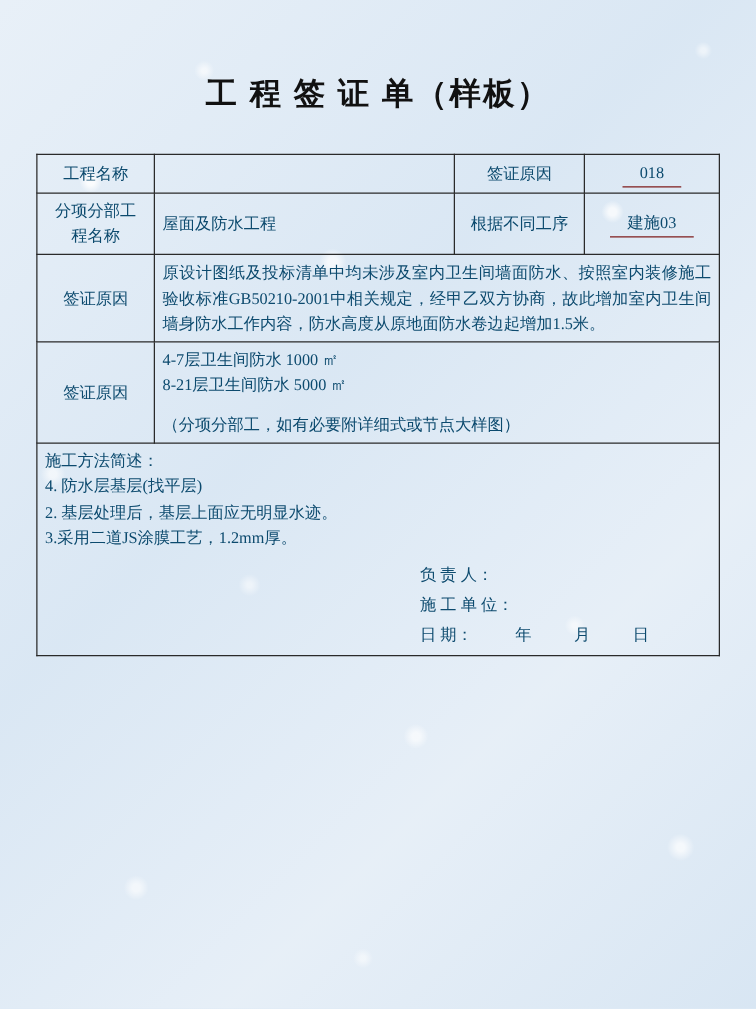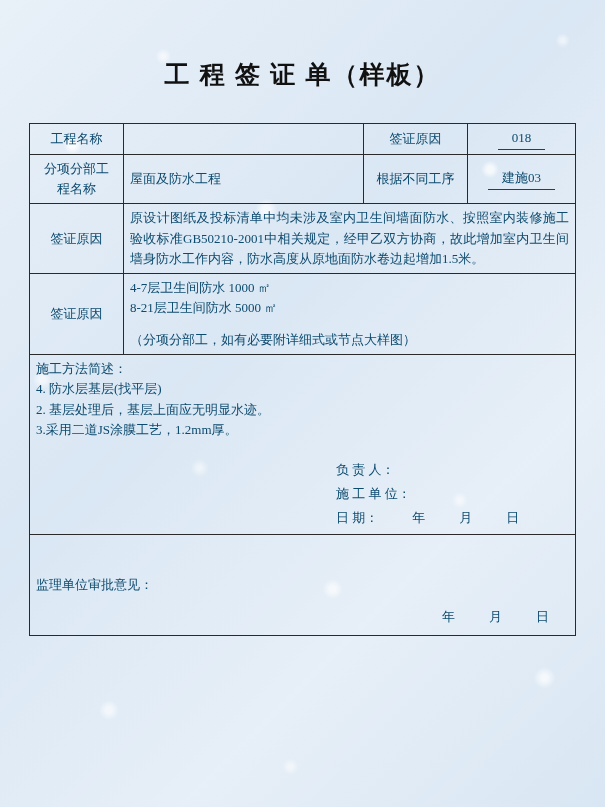--- a/index.html
+++ b/index.html
@@ -92,21 +92,21 @@
     text-indent: 0;
   }
   .cell-method {
     padding: 8px 10px 10px 10px;
     line-height: 1.8;
     height: 150px;
     vertical-align: top;
     font-family: Liberation Serif, serif;
   }
   .sign-block {
-    margin-top: 18px;
+    margin-top: 8px;
     padding-left: 300px;
     line-height: 1.85;
   }
   .date-line {
     letter-spacing: 0px;
   }
   .date-line .gap { display: inline-block; width: 34px; }
   .cell-opinion {
     height: 92px;
     vertical-align: top;
@@ -173,22 +173,16 @@
           <div>4. 防水层基层(找平层)</div>
           <div>2. 基层处理后，基层上面应无明显水迹。</div>
           <div>3.采用二道JS涂膜工艺，1.2mm厚。</div>
           <div class="sign-block">
             <div>负 责 人：</div>
             <div>施 工 单 位：</div>
             <div class="date-line"><span>日     期：</span><span class="gap"></span><span>年</span><span class="gap"></span><span>月</span><span class="gap"></span><span>日</span></div>
           </div>
         </td>
       </tr>
-      <tr>
-        <td class="cell-opinion" colspan="4">
-          <div>监理单位审批意见：</div>
-          <div class="opinion-date"><span>年</span><span class="gap"></span><span>月</span><span class="gap"></span><span>日</span></div>
-        </td>
-      </tr>
     </tbody>
   </table>
 
 </div>
 
 </body></html>

